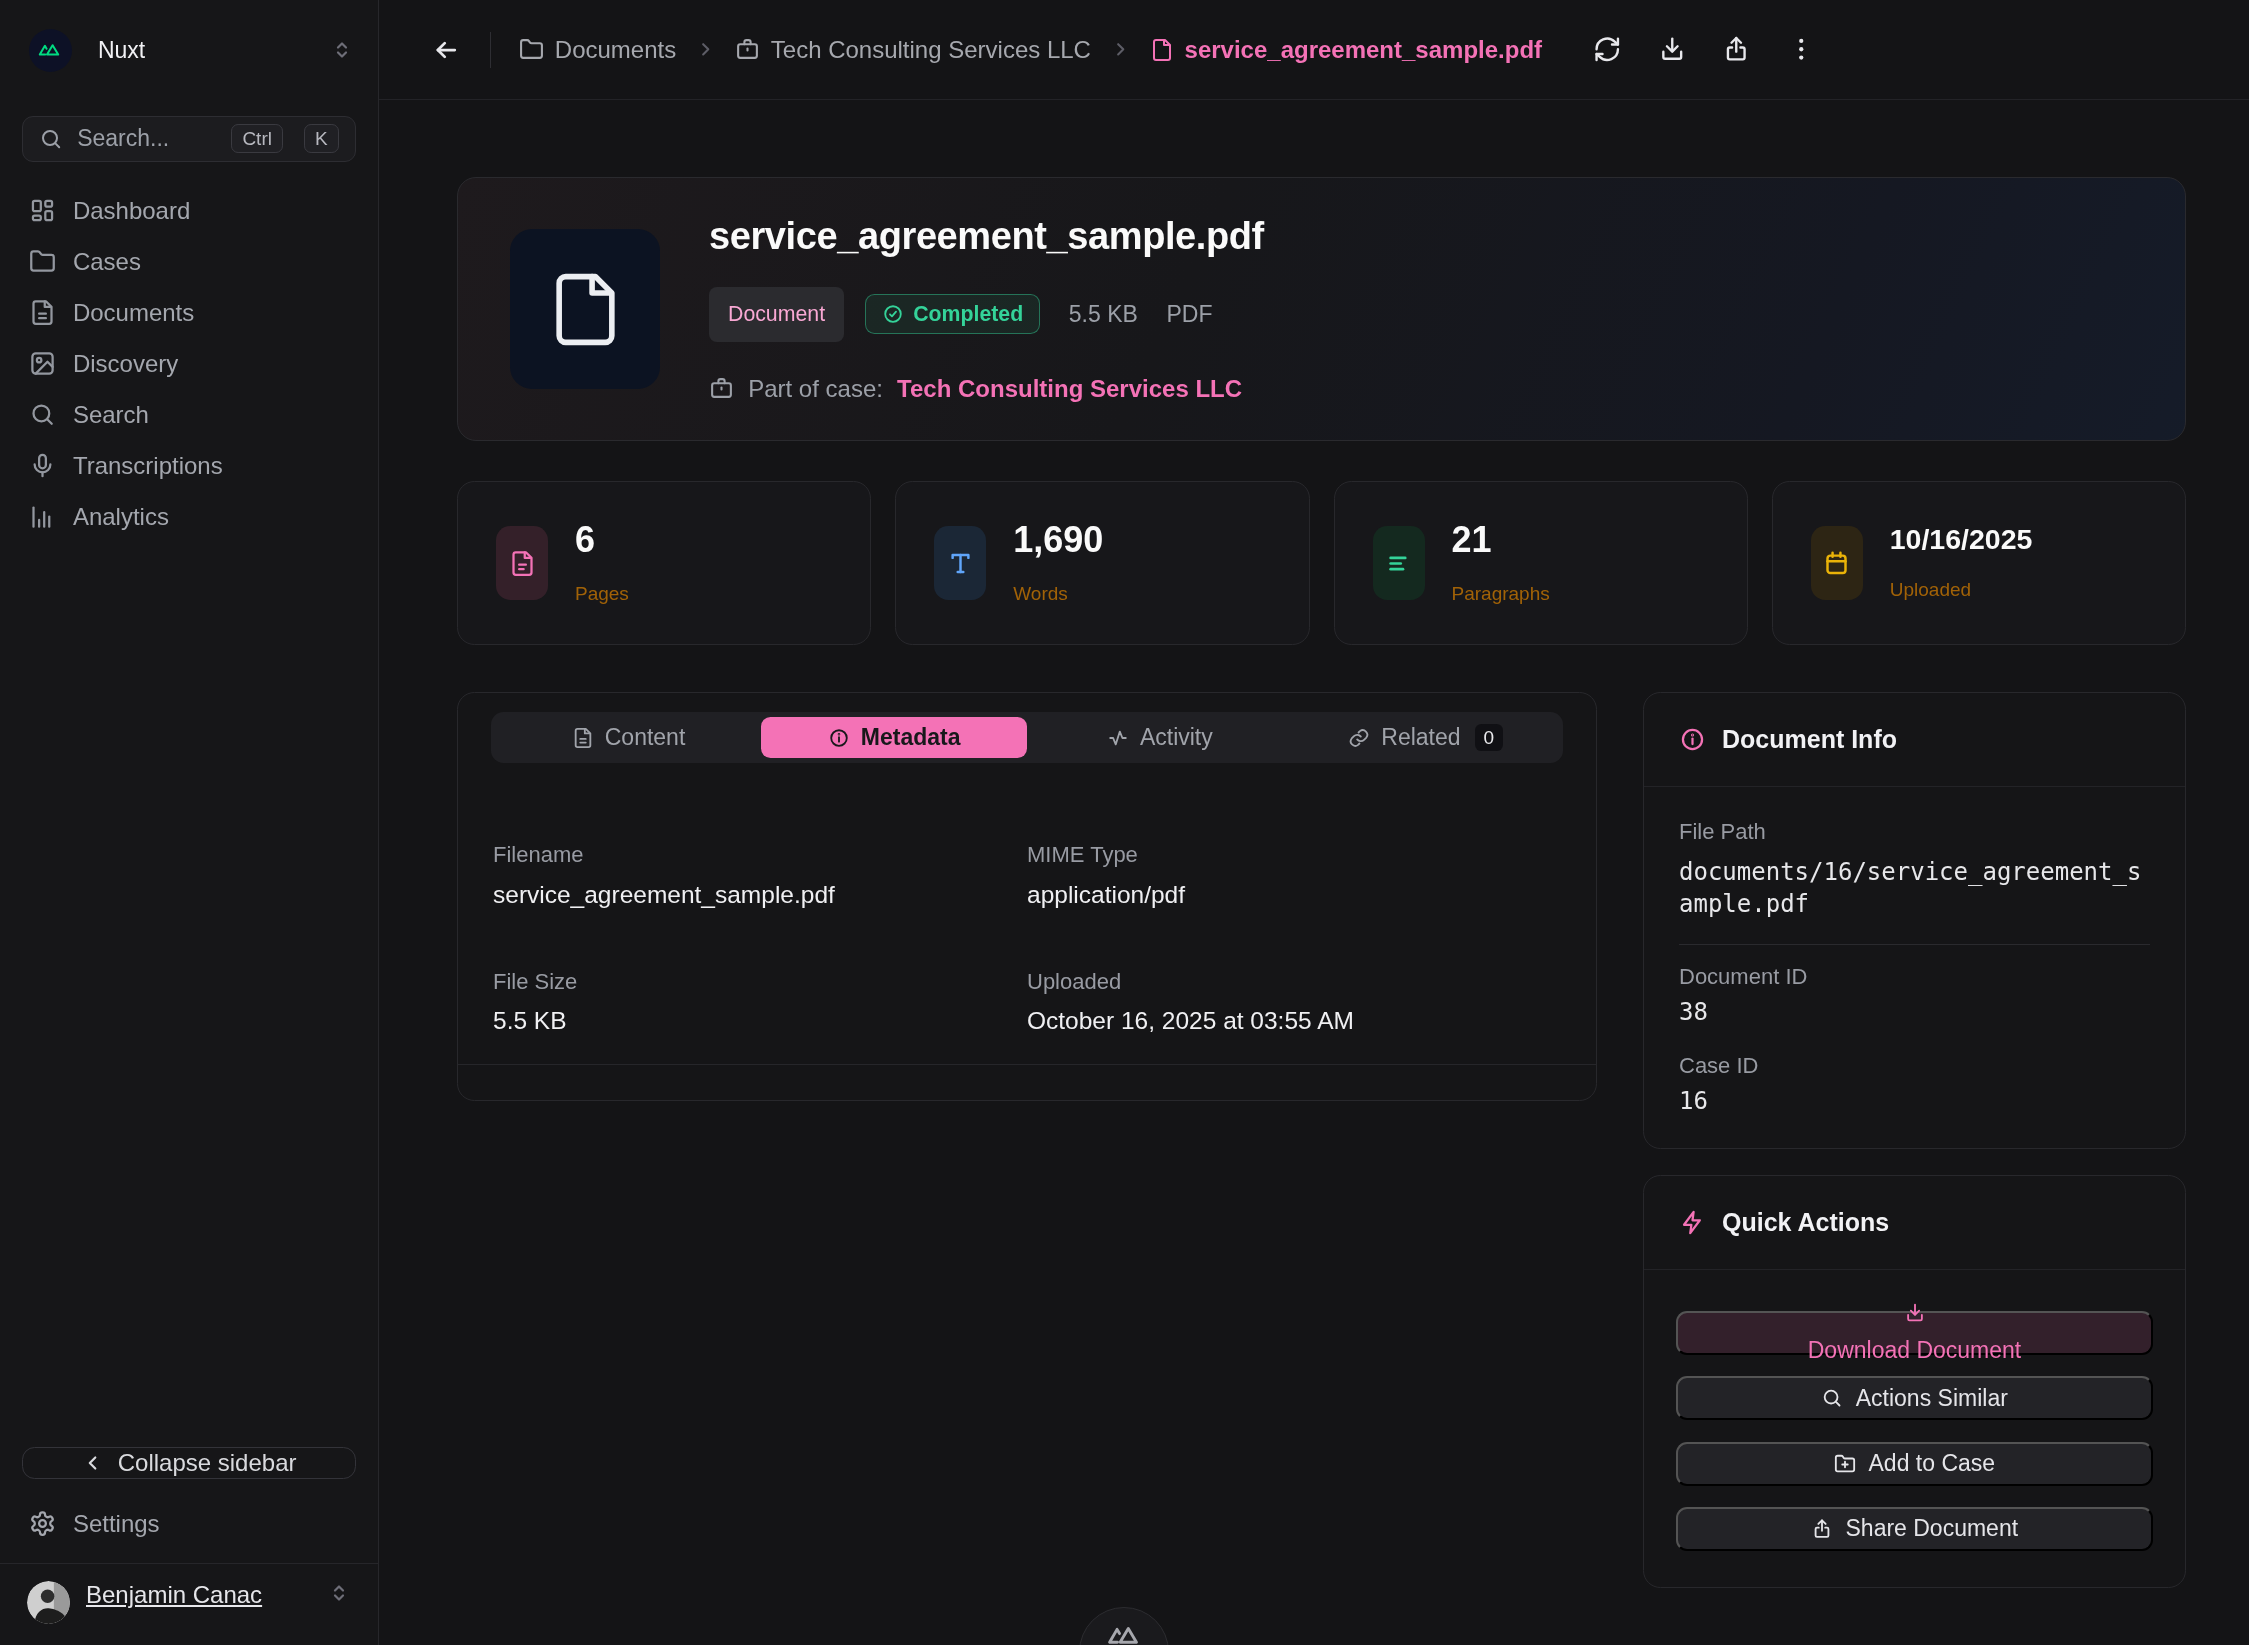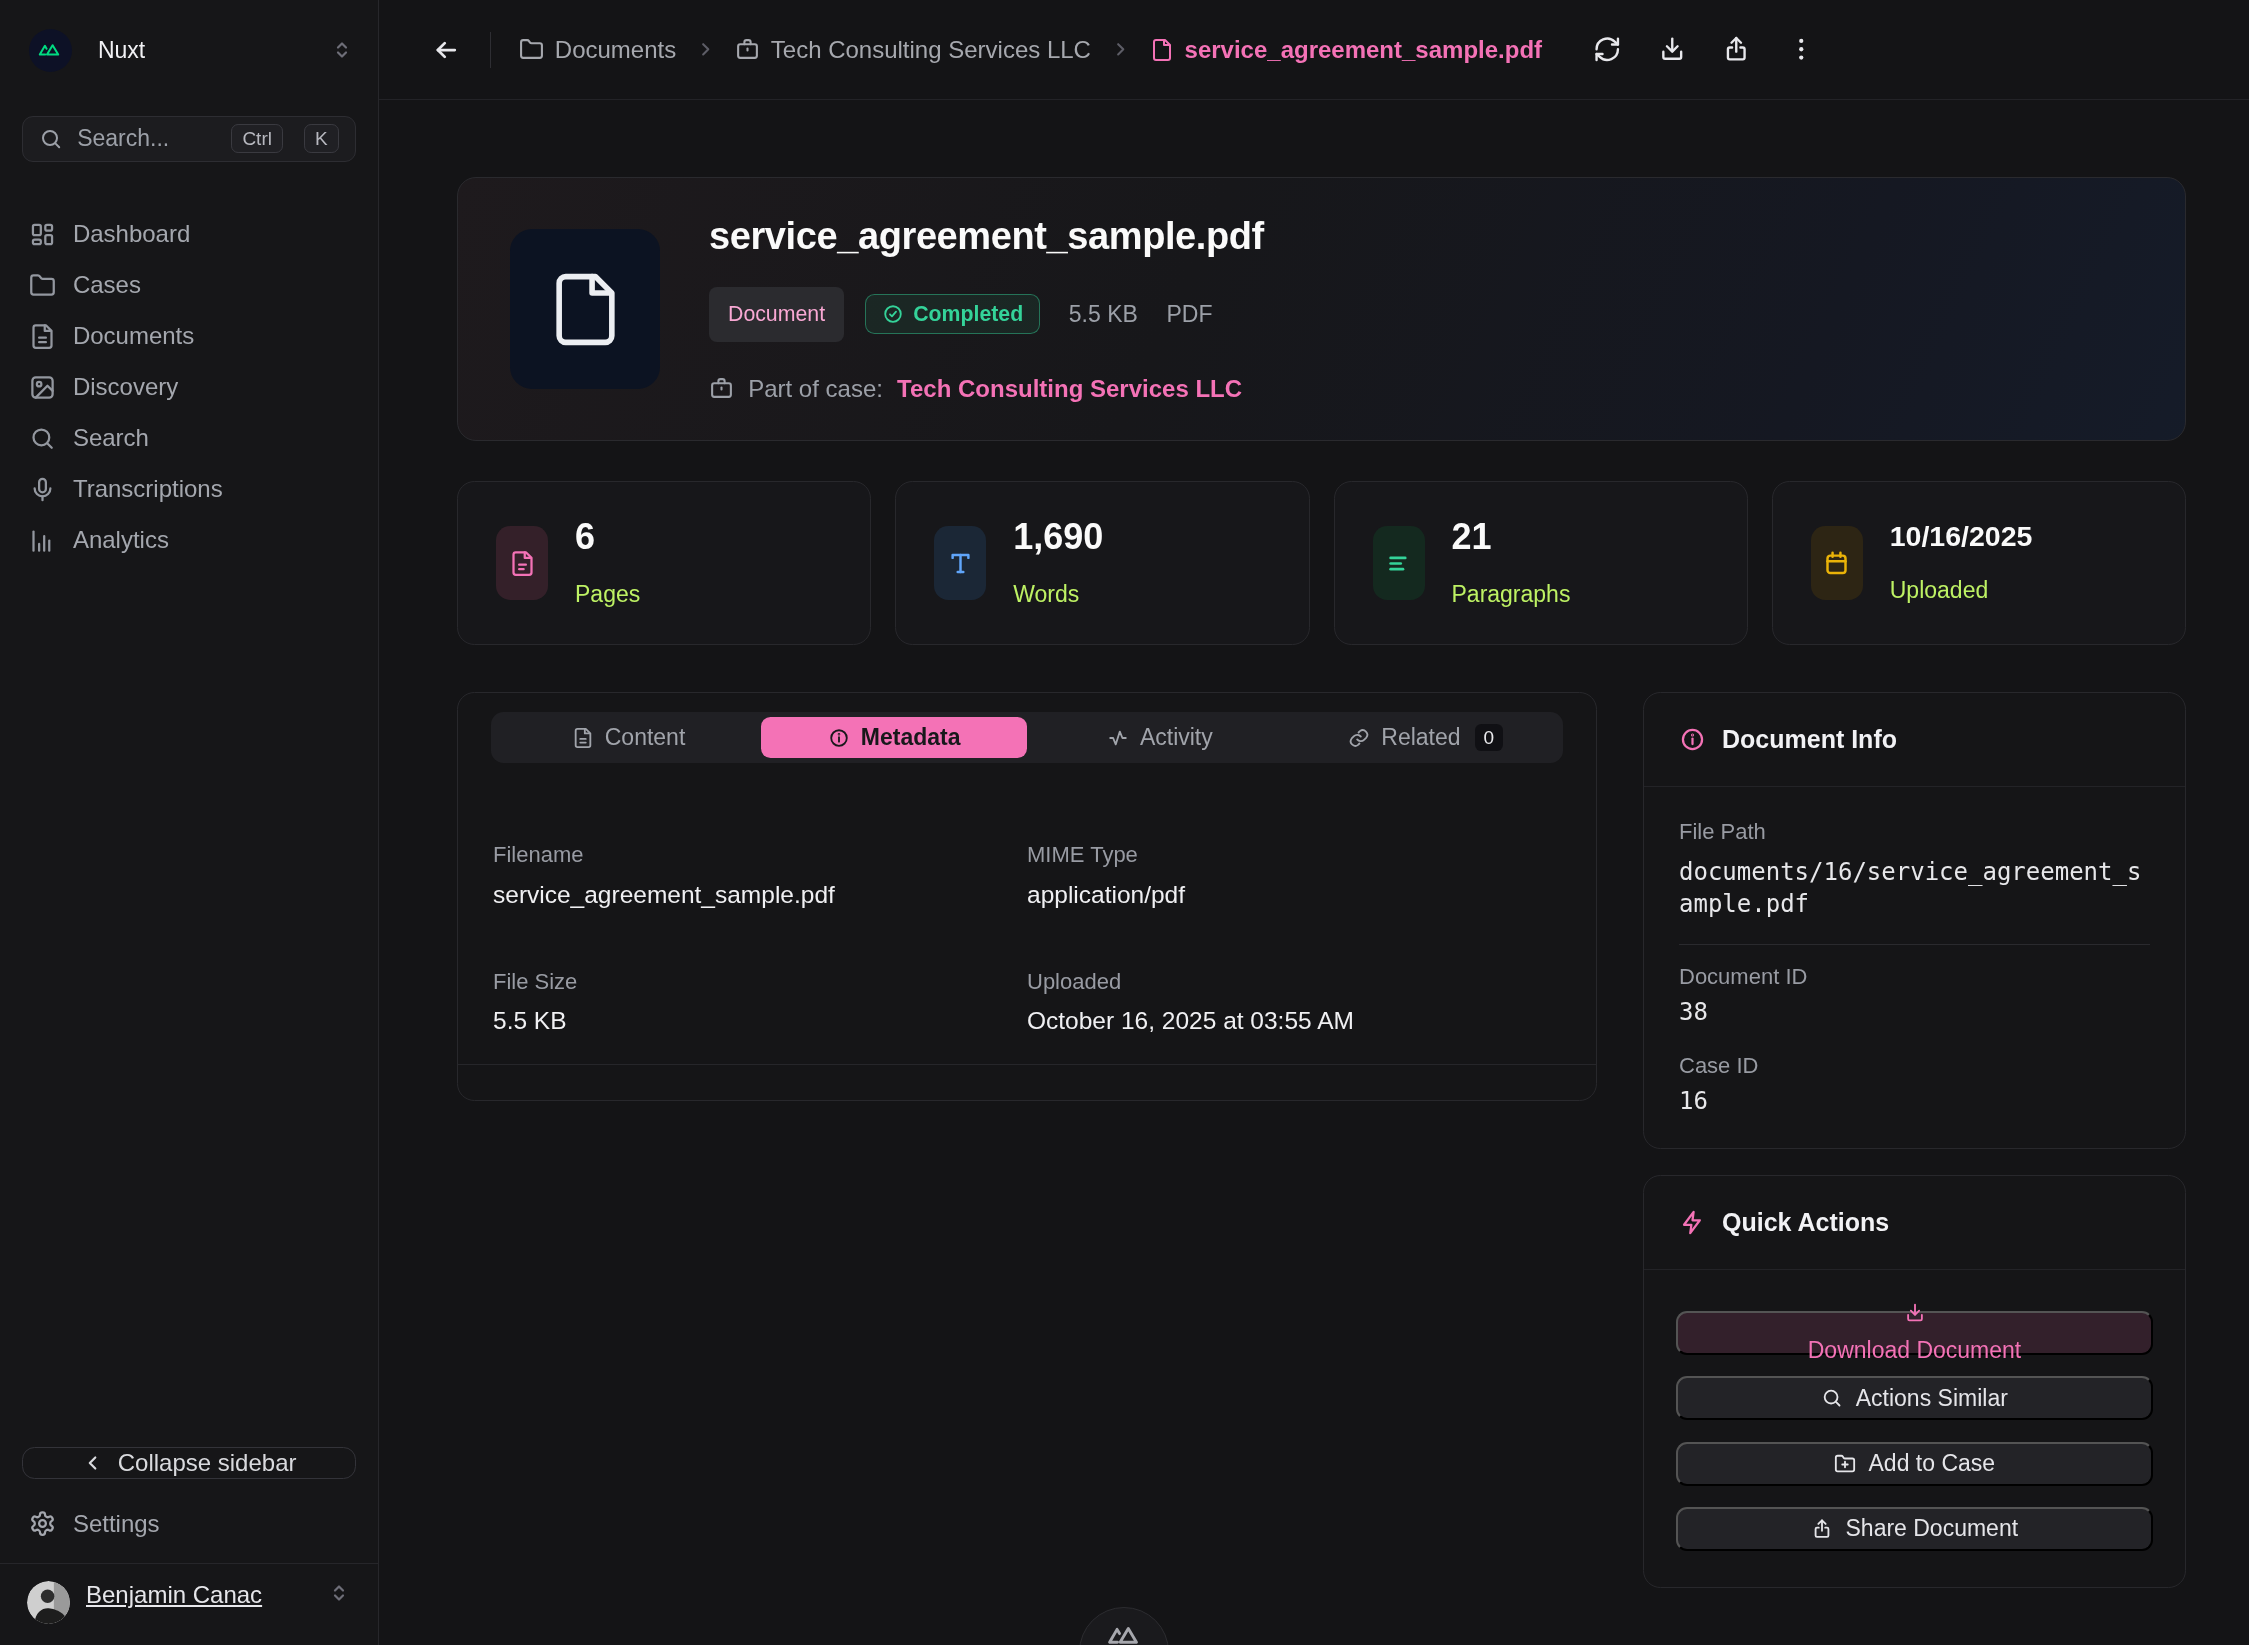--- a/index.html
+++ b/index.html
@@ -37,21 +37,21 @@
   }
   .search-box input::placeholder { color:#9ca0a8; }
   .kbd {
     background:#202024; border:0.8px solid #3a3a40; border-radius:7.1px;
     font-size:19px; color:#b7b8bf; padding:4px 10.3px; line-height:1;
   }
   .kbd + .kbd { margin-left:6.3px; }
 
   .nav { margin-top:35px; }
   .nav-item {
-    height:51px; display:flex; align-items:flex-end; gap:17.4px;
+    height:51px; display:flex; align-items:flex-start; gap:17.4px;
     padding:0 28.5px; color:#a4a7ae; font-size:24px; cursor:pointer;
   }
   .nav-item .ico { color:#93979f; }
 
   .sidebar .grow { flex:1; }
 
   .collapse-btn {
     margin:0 22px; height:32px; border:0.8px solid #333339; border-radius:12.6px;
     display:flex; align-items:center; justify-content:center; gap:14.2px;
     color:#d9dade; font-size:24px;
@@ -110,21 +110,21 @@
     height:164px; border-radius:17.4px; border:0.8px solid #28282c; background:#17171a;
     display:flex; align-items:center; padding:0 38px; gap:27px;
   }
   .chip { width:52px; height:74px; border-radius:14.2px; display:flex; align-items:center; justify-content:center; }
   .chip.pink   { background:#342029; color:#f472b6; }
   .chip.blue   { background:#1b2736; color:#60a5fa; }
   .chip.green  { background:#14291f; color:#34d399; }
   .chip.yellow { background:#2d2514; color:#eab308; }
   .stat-value { font-size:36px; font-weight:700; color:#fafafa; line-height:1.05; }
   .stat-value.small { font-size:28.5px; }
-  .stat-label { font-size:23px; color:#bef264; margin-top:25px; }
+  .stat-label { font-size:19px; color:#a16207; margin-top:25px; }
 
   
   .lower { margin-top:47px; display:grid; grid-template-columns:1140px 543px; gap:46px; align-items:start; }
   .card { border:0.8px solid #28282c; border-radius:17.4px; background:#151517; }
 
   
   .tab-wrap { padding:19px 33px; }
   .tabbar {
     background:#202024; border-radius:12.6px; height:51px; padding:4.7px;
     display:grid; grid-template-columns:repeat(4,1fr);

